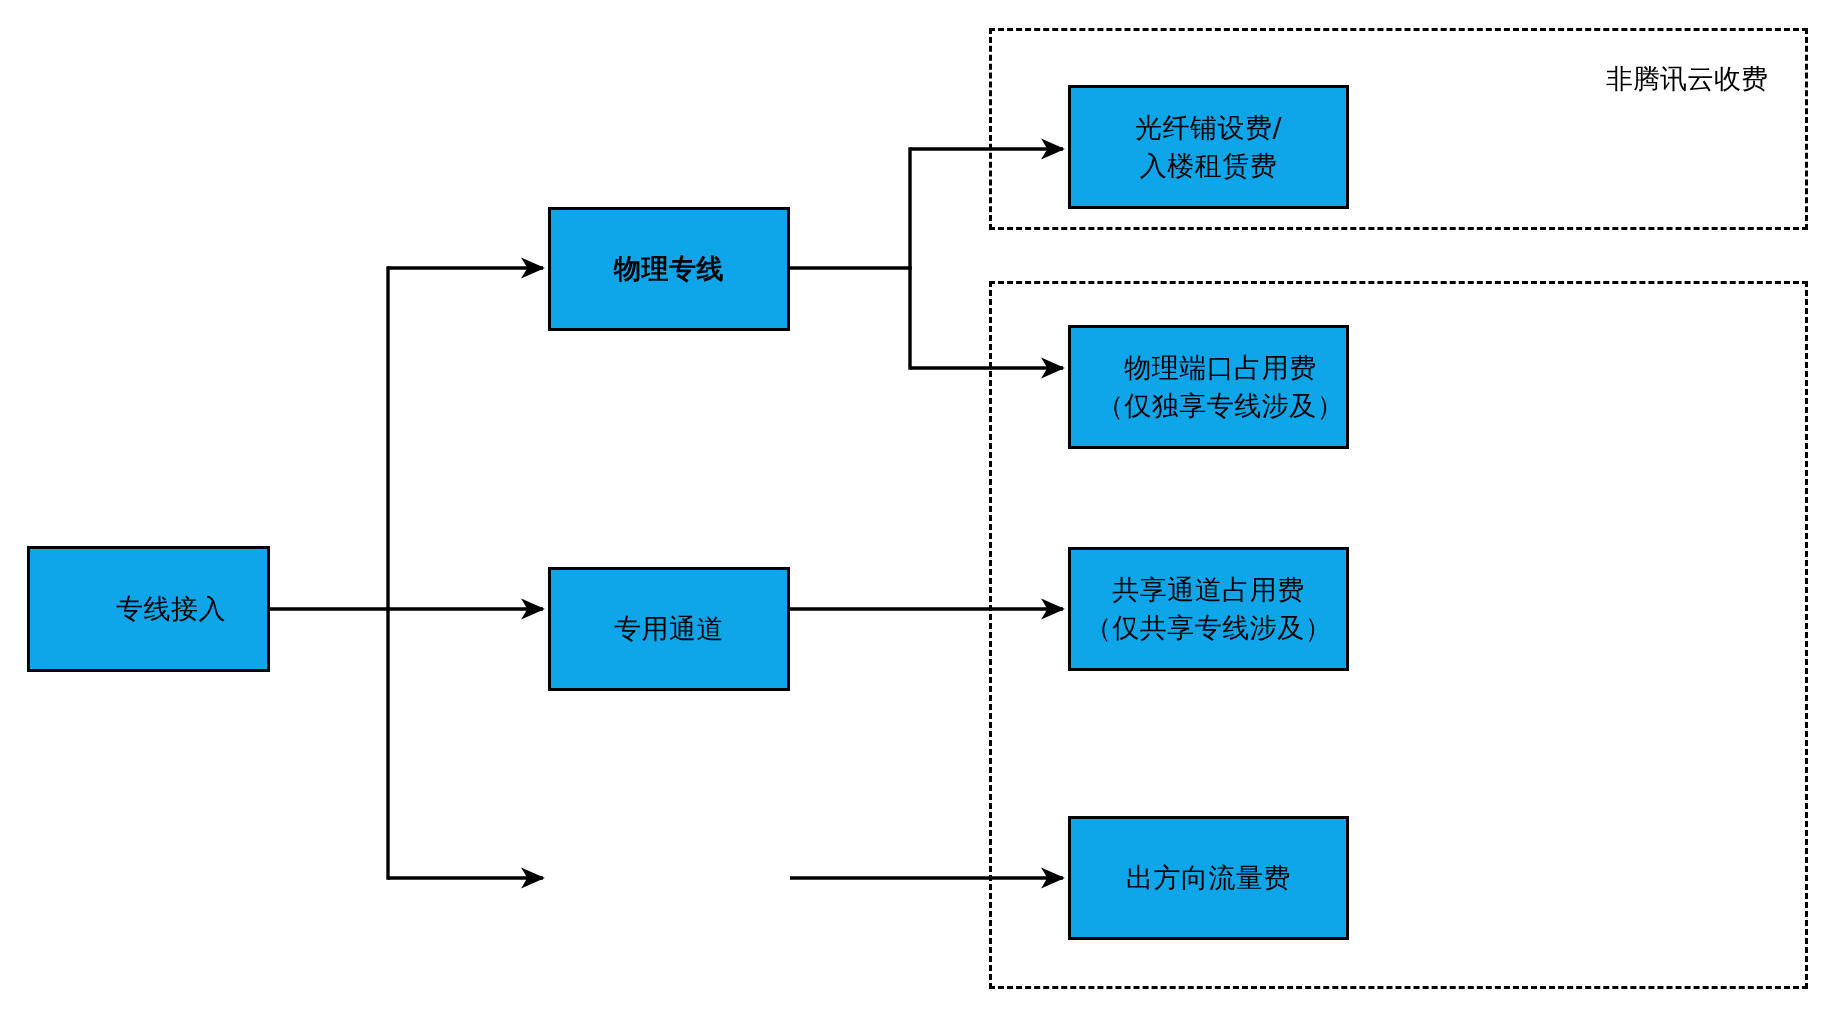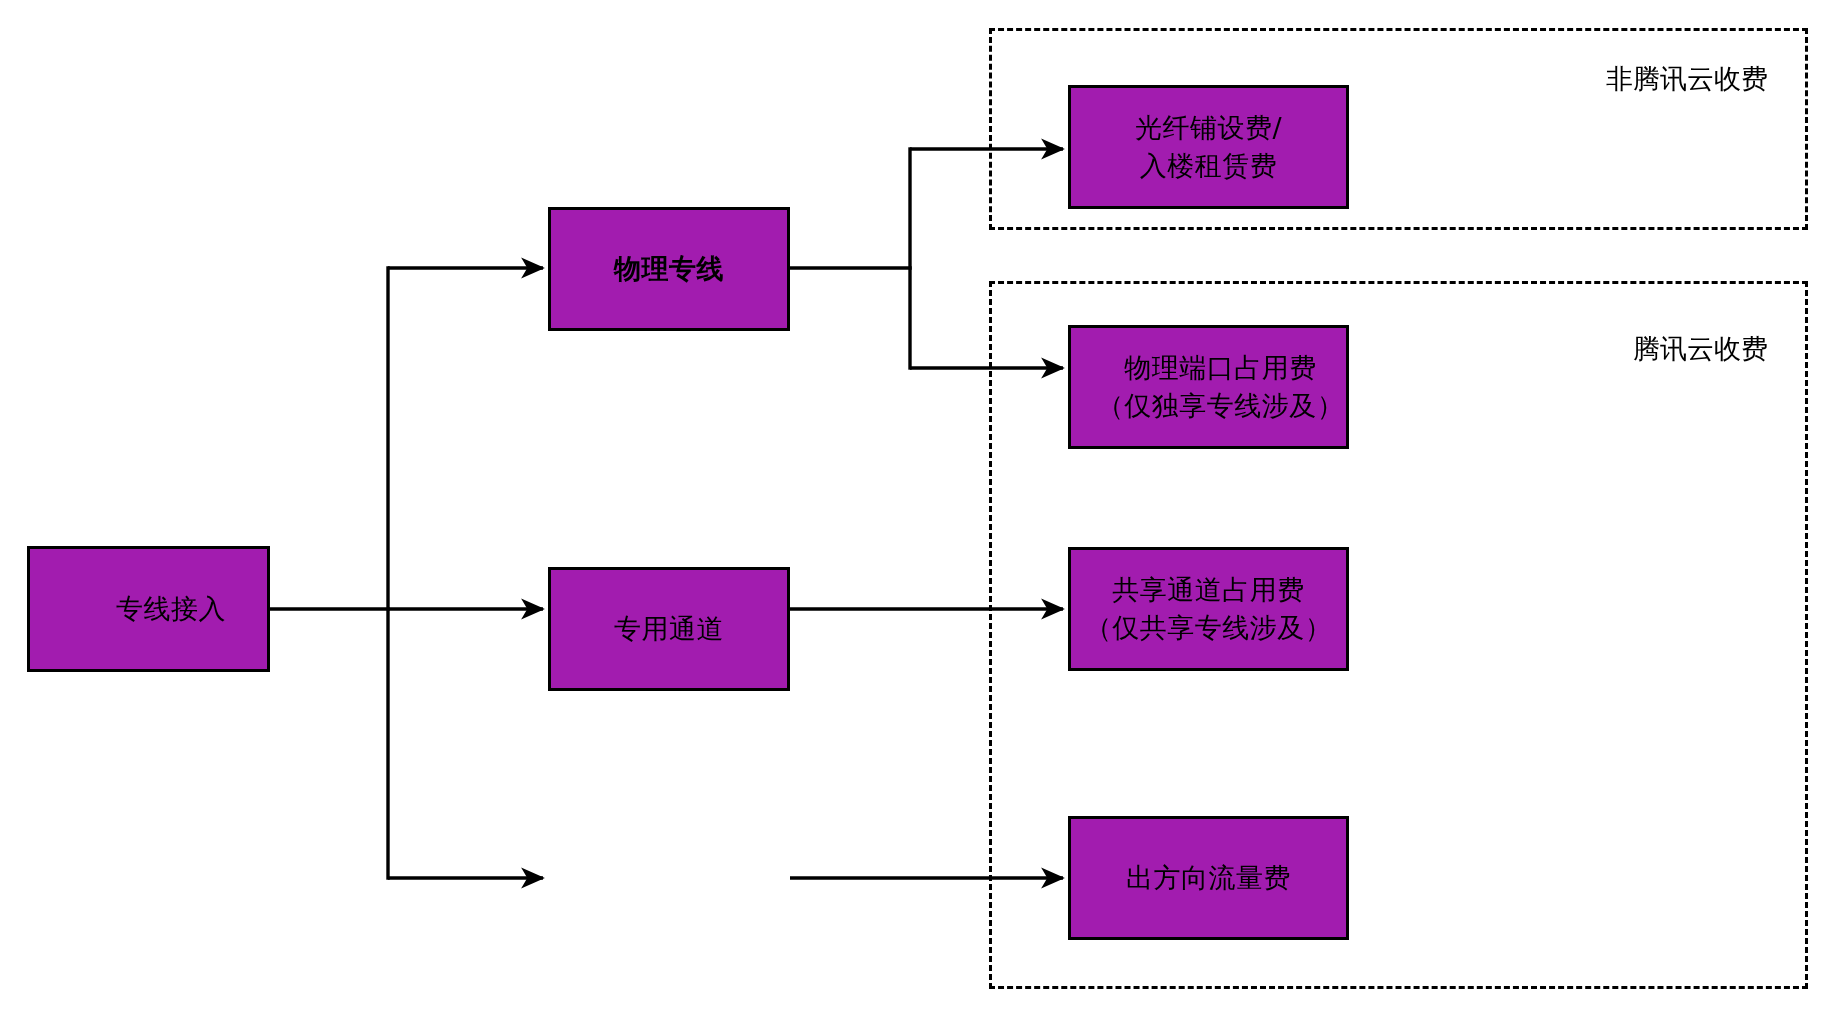--- a/index.html
+++ b/index.html
@@ -24,21 +24,21 @@
     left: 0;
     top: 0;
     width: 1838px;
     height: 1018px;
     pointer-events: none;
   }
   .node {
     position: absolute;
     box-sizing: border-box;
     border: 3px solid #000000;
-    background: #a21caf;
+    background: #0ea5e9;
     display: flex;
     align-items: center;
     justify-content: center;
     text-align: center;
     color: #000000;
     font-size: 27px;
     line-height: 1.42;
     letter-spacing: 0.5px;
   }
   .node .node-label {
@@ -93,21 +93,20 @@
       <path d="M 910 368 L 1063 368"></path>
       <path d="M 790 609 L 1063 609"></path>
       <path d="M 790 878 L 1063 878"></path>
     </g>
   </svg>
 
   <div class="group-box" style="left:989px; top:28px; width:819px; height:202px;"></div>
   <div class="group-title" style="left:1508px; top:63px; width:260px;">非腾讯云收费</div>
 
   <div class="group-box" style="left:989px; top:281px; width:819px; height:708px;"></div>
-  <div class="group-title" style="left:1508px; top:333px; width:260px;">腾讯云收费</div>
 
   <div class="node" style="left:27px; top:546px; width:243px; height:126px;padding-left:45px;">
     <span class="node-label">专线接入</span>
   </div>
 
   <div class="node" style="left:548px; top:207px; width:242px; height:124px;font-weight:bold;">
     <span class="node-label">物理专线</span>
   </div>
 
   <div class="node" style="left:548px; top:567px; width:242px; height:124px;">

